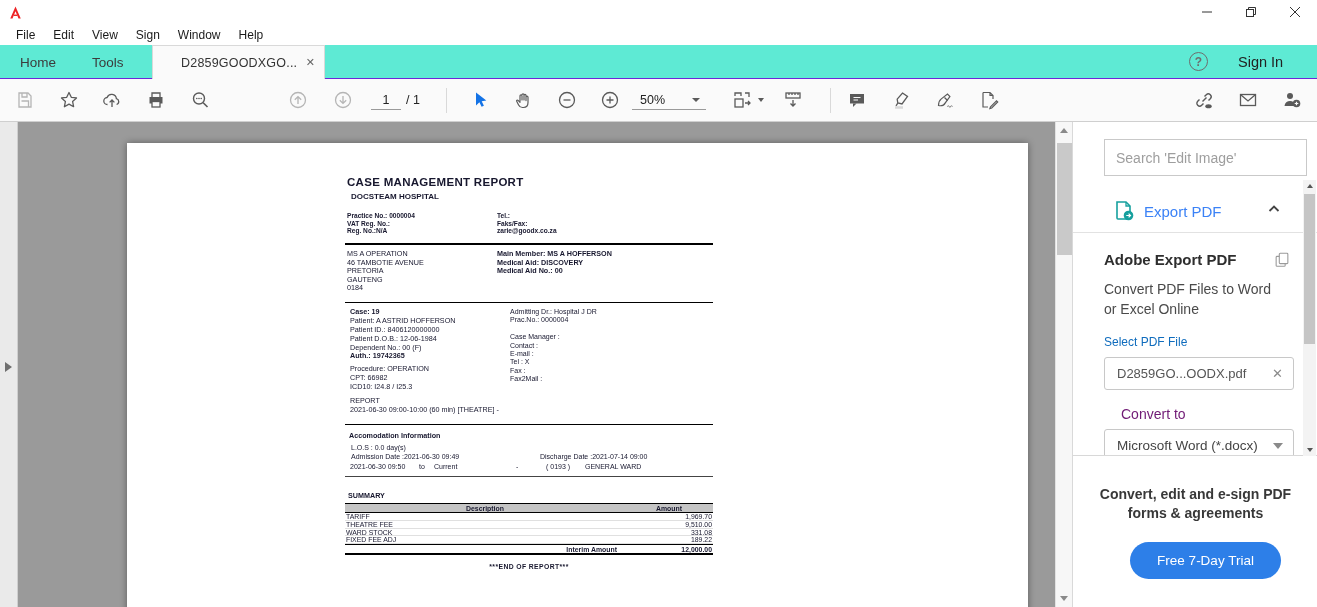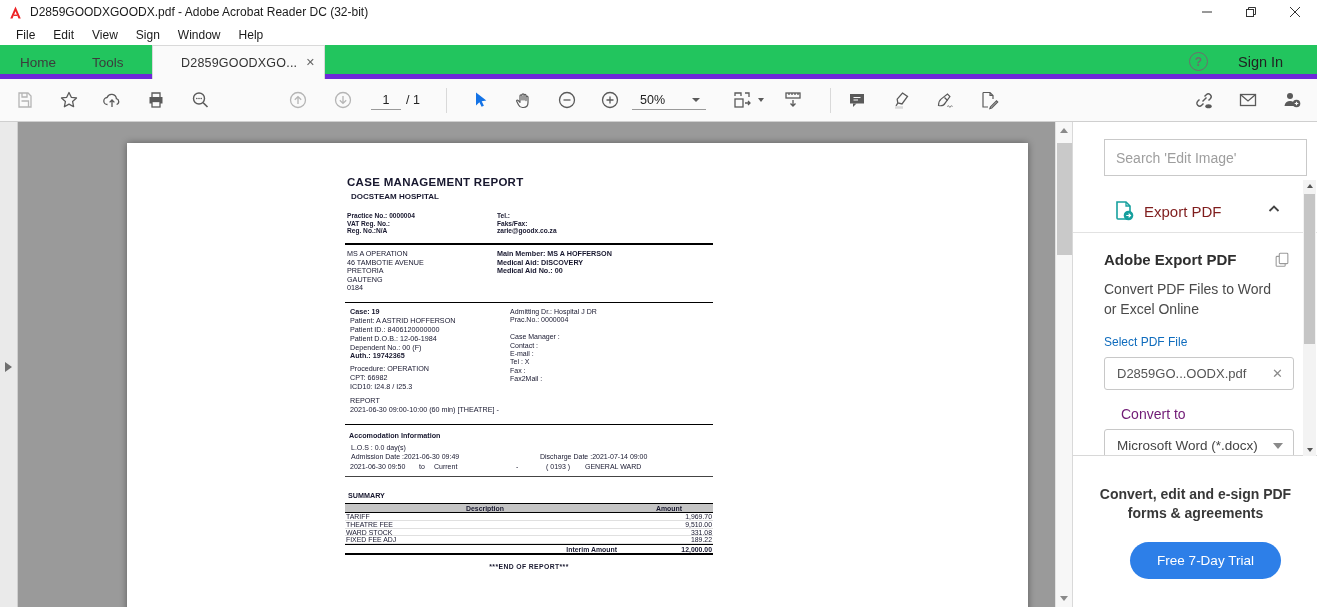--- a/index.html
+++ b/index.html
@@ -13,21 +13,21 @@
   .title-text { font-size:12px; color:#1a1a1a; white-space:nowrap; }
   .win-controls { margin-left:auto; display:flex; height:100%; }
   .win-btn { width:44px; height:100%; display:flex; align-items:center; justify-content:center; color:#333; }
   .win-btn svg { width:10px; height:10px; stroke:#333; stroke-width:1; fill:none; }
 
   
   .menubar { position:absolute; top:24px; left:0; width:100%; height:21px; background:#fff; display:flex; align-items:center; font-size:12px; color:#1a1a1a; padding-left:7px; }
   .menu-item { padding:0 9px; cursor:default; }
 
   
-  .tabbar { position:absolute; top:45px; left:0; width:100%; height:34px; background:#22c55e; border-bottom:5px solid #6d28d9; }
+  .tabbar { position:absolute; top:45px; left:0; width:100%; height:34px; background:#5eead4; border-bottom:1px solid #6d28d9; }
   .tab-simple { position:absolute; top:0; height:34px; display:flex; align-items:center; font-size:13.5px; color:#3c3c3c; padding:0 6px; }
   .tab-home { left:14px; }
   .tab-tools { left:86px; }
   .doc-tab { position:absolute; left:152px; top:0; width:173px; height:34px; background:#fafafa; border:1px solid #d9d9d9; border-bottom:none; z-index:2; display:flex; align-items:center; padding-left:28px; }
   .doc-tab-label { font-size:12.5px; color:#333; letter-spacing:.2px; }
   .tab-close { margin-left:auto; margin-right:9px; color:#666; font-size:11px; line-height:1; }
   .tab-close::before { content:"✕"; }
   .help-btn { position:absolute; left:1189px; top:7px; width:19px; height:19px; border:1.5px solid #6d6d6d; border-radius:50%; color:#6d6d6d; font-size:12px; font-weight:bold; display:flex; align-items:center; justify-content:center; }
   .help-btn::before { content:"?"; }
   .signin { position:absolute; left:1238px; top:0; height:34px; display:flex; align-items:center; font-size:14.5px; color:#222; }
@@ -101,21 +101,21 @@
   .fdesc { flex:1; text-align:right; padding-right:8px; }
   .famt { width:88px; text-align:right; padding-right:1px; }
   .endnote { left:218px; top:420px; width:368px; text-align:center; font-size:6.8px; font-weight:bold; letter-spacing:.4px; }
 
   
   .panel { position:absolute; left:1072px; top:0; width:245px; height:100%; background:#fff; border-left:1px solid #d9d9d9; }
   .search-input { position:absolute; left:31px; top:17px; width:203px; height:37px; border:1px solid #c9c9c9; background:#fff; font-size:14px; color:#333; padding:0 11px; font-family:"Liberation Sans",sans-serif; }
   .search-input::placeholder { color:#9e9e9e; }
   .export-row { position:absolute; left:0; top:68px; width:100%; height:43px; border-bottom:1px solid #e2e2e2; display:flex; align-items:center; padding-left:40px; }
   .export-row svg.docicon { width:22px; height:22px; }
-  .export-label { font-size:15px; color:#7f1d1d; margin-left:9px; }
+  .export-label { font-size:15px; color:#3b82f6; margin-left:9px; }
   .chev-up { margin-left:auto; margin-right:36px; }
   .chev-up svg, .chev-dn svg { width:14px; height:14px; }
   .export-content { position:absolute; left:0; top:111px; width:100%; height:223px; overflow:hidden; border-bottom:1px solid #d8d8d8; background:#fff; }
   .panel-title { position:absolute; left:31px; top:18px; font-size:15px; font-weight:bold; color:#2e2e2e; }
   .copy-icon { position:absolute; left:200px; top:18px; width:18px; height:18px; color:#9a9a9a; }
   .panel-desc { position:absolute; left:31px; top:46px; width:180px; font-size:14px; color:#4a4a4a; line-height:20px; }
   .select-link { position:absolute; left:31px; top:102px; font-size:12px; color:#0f6cbd; }
   .file-chip { position:absolute; left:31px; top:124px; width:190px; height:33px; border:1px solid #c8c8c8; border-radius:3px; display:flex; align-items:center; padding:0 10px 0 12px; }
   .file-chip-label { font-size:13px; color:#555; }
   .chip-close { margin-left:auto; color:#8a8a8a; font-size:13px; }
@@ -136,21 +136,20 @@
 <body>
 
 <div class="app">
 
   <div class="titlebar">
     <svg class="app-icon" viewBox="0 0 16 16">
       <rect width="16" height="16" fill="#ffffff"></rect>
       <polygon points="8,1.5 13.6,14.5 11.2,14.5 8,6.6 4.8,14.5 2.4,14.5" fill="#ED2224"></polygon>
       <rect x="6" y="10.2" width="4" height="1.5" fill="#ED2224"></rect>
     </svg>
-    <span class="title-text">D2859GOODXGOODX.pdf - Adobe Acrobat Reader DC (32-bit)</span>
     <div class="win-controls">
       <div class="win-btn">
           <svg viewBox="0 0 10 10">
             <path d="M0 5h10"></path>
           </svg>
         </div>
       <div class="win-btn">
           <svg viewBox="0 0 10 10">
             <rect x="0.5" y="2.5" width="7" height="7"></rect>
             <path d="M2.5 2.5V0.5h7v7H7.5"></path>

